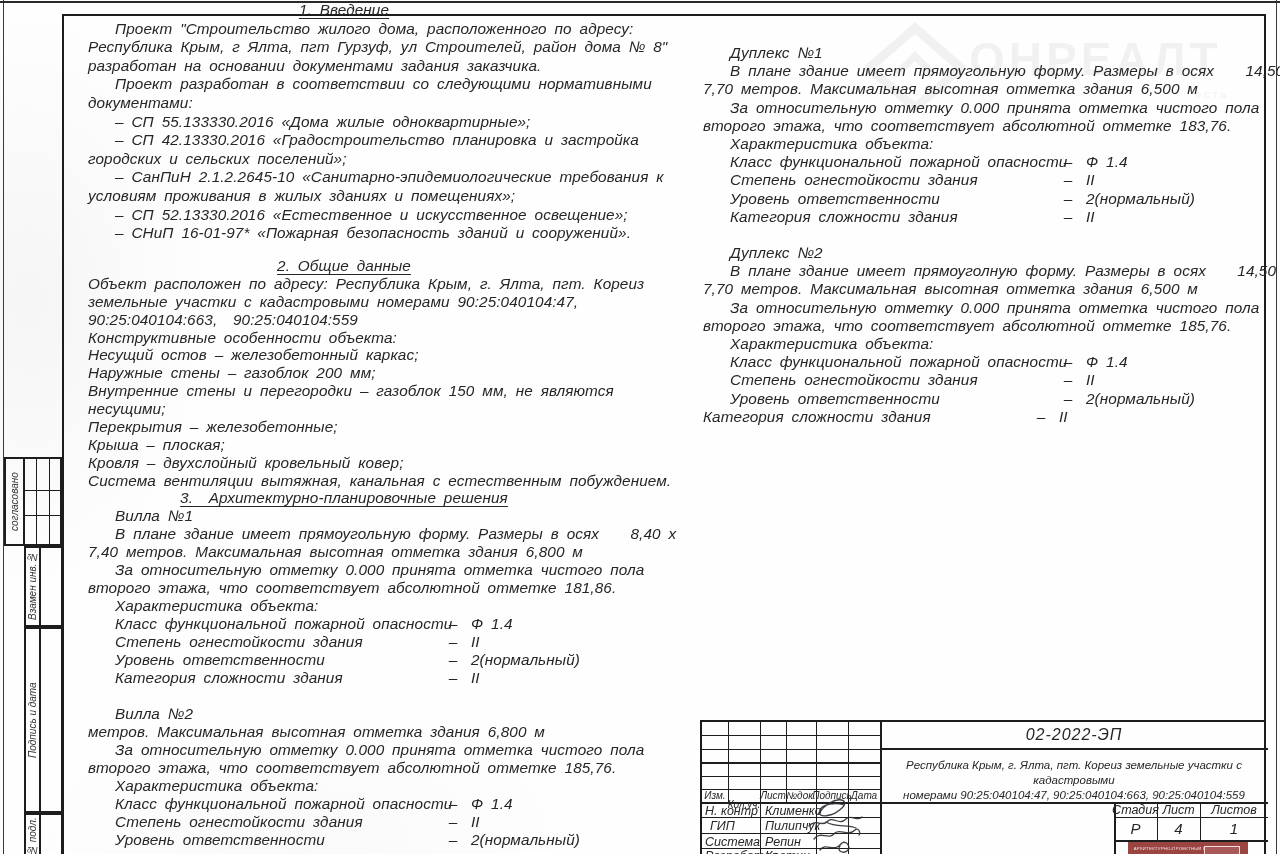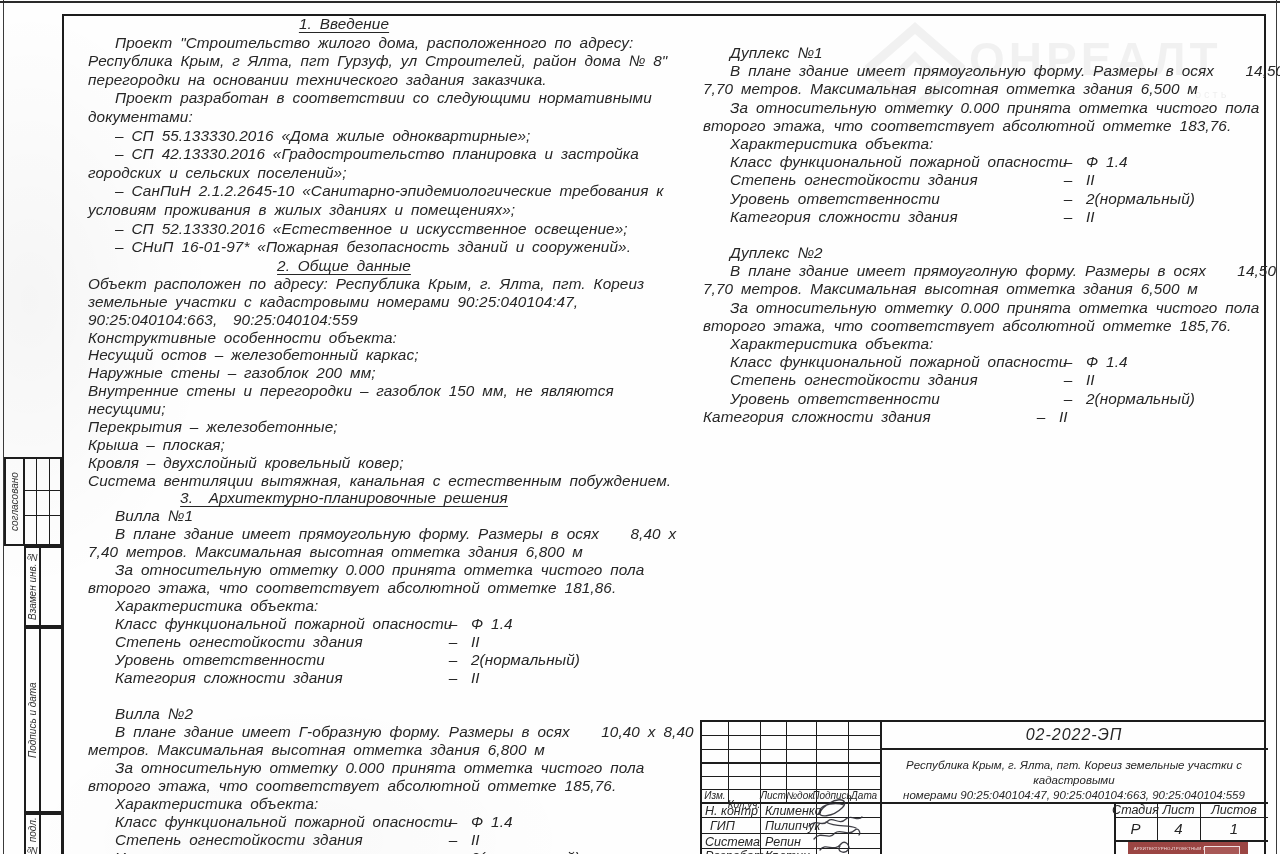--- a/index.html
+++ b/index.html
@@ -91,25 +91,25 @@
 </div>
 <div class="side-cell" style="left:24px;top:627px;width:39px;height:186px;">
   <div class="side-label" style="width:13px;">Подпись и дата</div>
   <div class="vline" style="left:13px;top:0;width:2px;height:100%;"></div>
 </div>
 <div class="side-cell" style="left:24px;top:813px;width:39px;height:41px;border-bottom:none;">
   <div class="side-label" style="width:13px;justify-content:flex-end;padding-bottom:2px;">№ подл.</div>
   <div class="vline" style="left:13px;top:0;width:2px;height:100%;"></div>
 </div>
 
-<div id="col-l1" class="col" style="left:88px;top:15px;width:572px;--lh:18.6px;">
+<div id="col-l1" class="col" style="left:88px;top:1px;width:572px;--lh:18.6px;">
     <div class="ln h">1. Введение</div>
     <div class="ln i">Проект "Строительство жилого дома, расположенного по адресу:</div>
     <div class="ln ">Республика Крым, г Ялта, пгт Гурзуф, ул Строителей, район дома № 8"</div>
-    <div class="ln ">перегородки на основании технического задания заказчика.</div>
+    <div class="ln ">разработан на основании документами задания заказчика.</div>
     <div class="ln i">Проект разработан в соответствии со следующими нормативными</div>
     <div class="ln ">документами:</div>
     <div class="ln i">– СП 55.133330.2016 «Дома жилые одноквартирные»;</div>
     <div class="ln i">– СП 42.13330.2016 «Градостроительство планировка и застройка</div>
     <div class="ln ">городских и сельских поселений»;</div>
     <div class="ln i">– СанПиН 2.1.2.2645-10 «Санитарно-эпидемиологические требования к</div>
     <div class="ln ">условиям проживания в жилых зданиях и помещениях»;</div>
     <div class="ln i">– СП 52.13330.2016 «Естественное и искусственное освещение»;</div>
     <div class="ln i">– СНиП 16-01-97* «Пожарная безопасность зданий и сооружений».</div>
   </div>
@@ -135,21 +135,20 @@
     <div class="ln ">7,40 метров. Максимальная высотная отметка здания 6,800 м</div>
     <div class="ln i">За относительную отметку 0.000 принята отметка чистого пола</div>
     <div class="ln ">второго этажа, что соответствует абсолютной отметке 181,86.</div>
     <div class="ln i">Характеристика объекта:</div>
     <div class="ln kv i"><span class="kv-k">Класс функциональной пожарной опасности</span><span class="kv-d">–</span><span class="kv-v">Ф 1.4</span></div>
     <div class="ln kv i"><span class="kv-k">Степень огнестойкости здания</span><span class="kv-d">–</span><span class="kv-v">II</span></div>
     <div class="ln kv i"><span class="kv-k">Уровень ответственности</span><span class="kv-d">–</span><span class="kv-v">2(нормальный)</span></div>
     <div class="ln kv i"><span class="kv-k">Категория сложности здания</span><span class="kv-d">–</span><span class="kv-v">II</span></div>
     <div class="ln b"></div>
     <div class="ln i">Вилла №2</div>
-    <div class="ln i">В плане здание имеет Г-образную форму. Размеры в осях    10,40 х 8,40</div>
     <div class="ln ">метров. Максимальная высотная отметка здания 6,800 м</div>
     <div class="ln i">За относительную отметку 0.000 принята отметка чистого пола</div>
     <div class="ln ">второго этажа, что соответствует абсолютной отметке 185,76.</div>
     <div class="ln i">Характеристика объекта:</div>
     <div class="ln kv i"><span class="kv-k">Класс функциональной пожарной опасности</span><span class="kv-d">–</span><span class="kv-v">Ф 1.4</span></div>
     <div class="ln kv i"><span class="kv-k">Степень огнестойкости здания</span><span class="kv-d">–</span><span class="kv-v">II</span></div>
     <div class="ln kv i"><span class="kv-k">Уровень ответственности</span><span class="kv-d">–</span><span class="kv-v">2(нормальный)</span></div>
   </div>
 <div id="col-r" class="col" style="left:703px;top:44px;width:562px;--lh:18.2px;">
     <div class="ln i">Дуплекс №1</div>

